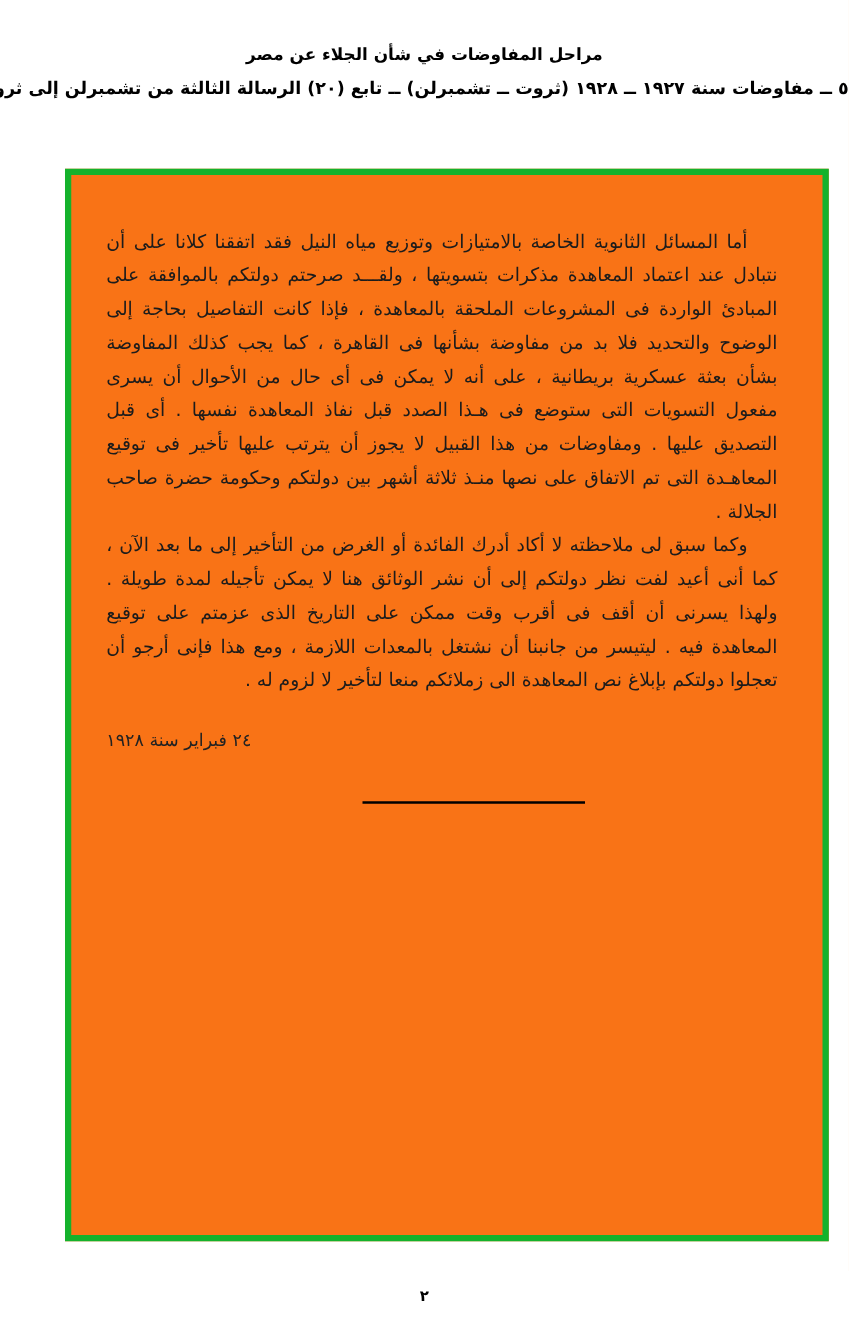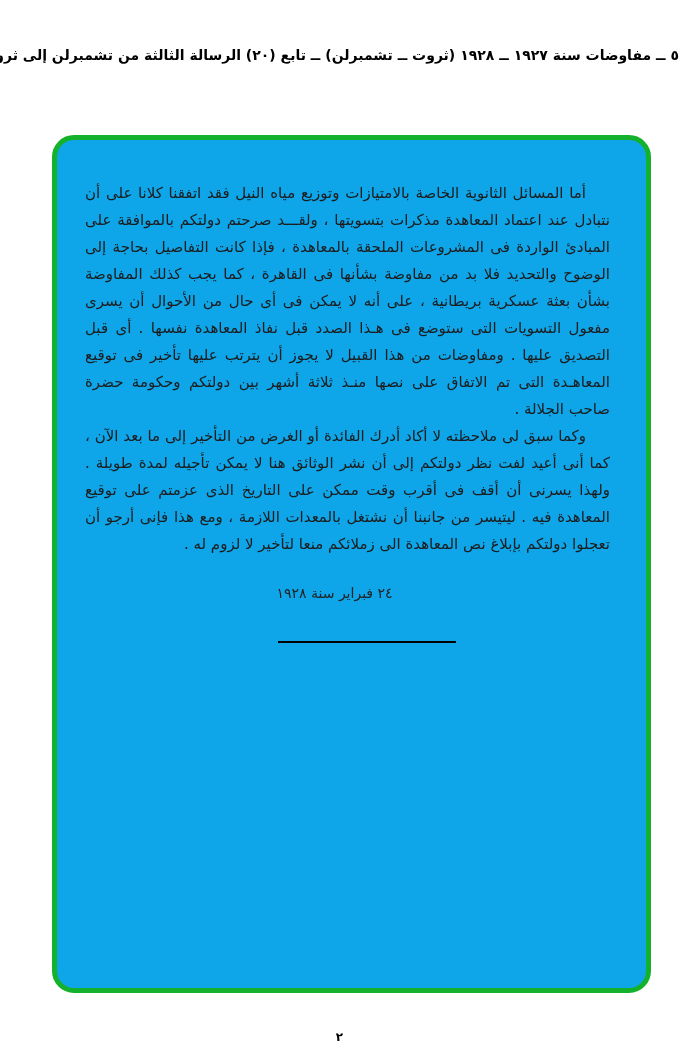--- a/index.html
+++ b/index.html
@@ -43,41 +43,42 @@
     color: #111;
   }
   
   .frame {
     position: absolute;
     left: 52px;
     top: 135px;
     width: 589px;
     height: 848px;
     border: 5px solid #14b22c;
-    border-radius: 22px;
-    background: #0ea5e9;
+    border-radius: 0;
+    background: #f97316;
+    padding-left: 12px;
   }
   .content {
     position: absolute;
     top: 40px;
     right: 36px;
     left: 28px;
     direction: rtl;
     text-align: justify;
     color: #1c1c1c;
     font-size: 15px;
     line-height: 27px;
   }
   .para {
     margin: 0;
     text-indent: 24px;
   }
   .date-line {
     margin-top: 22px;
-    text-align: center;
+    text-align: left;
     padding-left: 0;
     padding-right: 26px;
     font-size: 14px;
     color: #222;
   }
   .rule {
     margin-top: 34px;
     margin-right: 154px;
     width: 178px;
     height: 2px;
@@ -94,20 +95,21 @@
     font-weight: bold;
     color: #000;
   }
 </style>
 </head>
 <body>
 
 <div class="page">
 
   <div class="header">
+    <div class="h-title">مراحل المفاوضات في شأن الجلاء عن مصر</div>
     <div class="h-sub">٥ ــ مفاوضات سنة ١٩٢٧ ــ ١٩٢٨ (ثروت ــ تشمبرلن) ــ تابع (٢٠) الرسالة الثالثة من تشمبرلن إلى ثروت</div>
   </div>
 
   <div class="frame" style="border-color: rgb(20, 178, 44);">
     <div class="content">
       <p class="para">أما المسائل الثانوية الخاصة بالامتيازات وتوزيع مياه النيل فقد اتفقنا كلانا على أن نتبادل عند اعتماد المعاهدة مذكرات بتسويتها ، ولقـــد صرحتم دولتكم بالموافقة على المبادئ الواردة فى المشروعات الملحقة بالمعاهدة ، فإذا كانت التفاصيل بحاجة إلى الوضوح والتحديد فلا بد من مفاوضة بشأنها فى القاهرة ، كما يجب كذلك المفاوضة بشأن بعثة عسكرية بريطانية ، على أنه لا يمكن فى أى حال من الأحوال أن يسرى مفعول التسويات التى ستوضع فى هـذا الصدد قبل نفاذ المعاهدة نفسها . أى قبل التصديق عليها . ومفاوضات من هذا القبيل لا يجوز أن يترتب عليها تأخير فى توقيع المعاهـدة التى تم الاتفاق على نصها منـذ ثلاثة أشهر بين دولتكم وحكومة حضرة صاحب الجلالة .</p>
       <p class="para">وكما سبق لى ملاحظته لا أكاد أدرك الفائدة أو الغرض من التأخير إلى ما بعد الآن ، كما أنى أعيد لفت نظر دولتكم إلى أن نشر الوثائق هنا لا يمكن تأجيله لمدة طويلة . ولهذا يسرنى أن أقف فى أقرب وقت ممكن على التاريخ الذى عزمتم على توقيع المعاهدة فيه . ليتيسر من جانبنا أن نشتغل بالمعدات اللازمة ، ومع هذا فإنى أرجو أن تعجلوا دولتكم بإبلاغ نص المعاهدة الى زملائكم منعا لتأخير لا لزوم له .</p>
       <div class="date-line">٢٤ فبراير سنة ١٩٢٨</div>
       <div class="rule"></div>
     </div>

